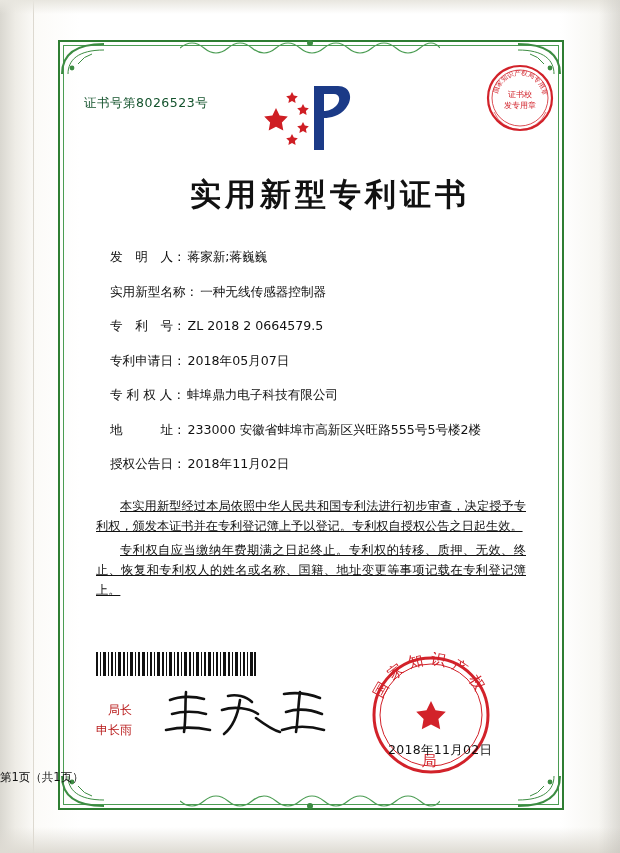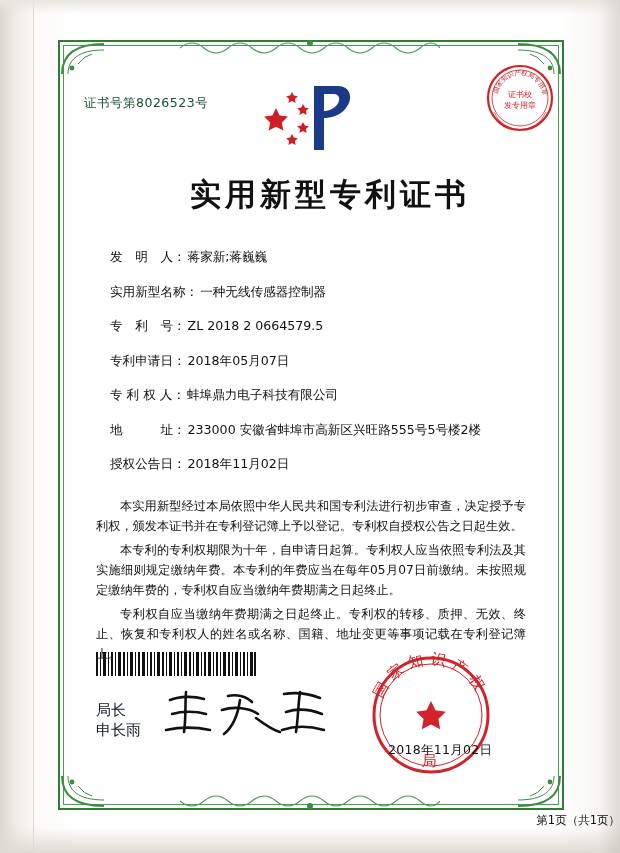--- a/index.html
+++ b/index.html
@@ -144,20 +144,21 @@
     left: 96px; top: 496px;
     width: 430px;
     font-size: 12.2px;
     line-height: 20px;
     color: #111;
     text-align: justify;
   }
   .body-text p {
     margin: 0 0 4px 0;
     text-indent: 24px;
+    text-decoration: underline;
   }
 
   
   .barcode {
     position: absolute;
     left: 96px; top: 652px;
     width: 160px; height: 24px;
   }
   .barcode-svg rect { fill: #111; }
 
@@ -165,45 +166,46 @@
   .seal-bottom {
     position: absolute;
     left: 368px; top: 652px;
     width: 126px; height: 126px;
   }
 
   
   .sig-label {
     position: absolute;
     left: 96px; top: 700px;
-    font-size: 15px;
+    font-size: 12px;
     line-height: 20px;
-    color: #0f172a;
+    color: #b91c1c;
+    text-align: right;
   }
   .sig-hand {
     position: absolute;
     left: 160px; top: 686px;
     width: 170px; height: 54px;
   }
 
   
   .seal-date {
     position: absolute;
     left: 388px; top: 742px;
     font-size: 12.5px;
     color: #111;
     letter-spacing: 0.3px;
   }
 
   
   .page-footer {
     position: absolute;
-    left: 0; top: 813px;
+    left: 0; top: 770px;
     width: 620px;
-    text-align: right;
+    text-align: left;
     font-size: 11.5px;
     color: #111;
   }
 
   
   .binding {
     position: absolute;
     left: 0; top: 0; width: 34px; height: 853px;
     background: linear-gradient(90deg, #d9d7d0 0%, #eeece6 45%, #fbfaf7 100%);
   }
@@ -346,21 +348,20 @@
     <div class="row-2col">
       <span class="col-a">
         <span class="field-label">授权公告日：</span>
         <span class="field-value">2018年11月02日</span>
       </span>
     </div>
   </div>
 
   <div class="body-text">
     <p>本实用新型经过本局依照中华人民共和国专利法进行初步审查，决定授予专利权，颁发本证书并在专利登记簿上予以登记。专利权自授权公告之日起生效。</p>
-    <p>本专利的专利权期限为十年，自申请日起算。专利权人应当依照专利法及其实施细则规定缴纳年费。本专利的年费应当在每年05月07日前缴纳。未按照规定缴纳年费的，专利权自应当缴纳年费期满之日起终止。</p>
     <p>专利权自应当缴纳年费期满之日起终止。专利权的转移、质押、无效、终止、恢复和专利权人的姓名或名称、国籍、地址变更等事项记载在专利登记簿上。</p>
   </div>
 
   <div class="barcode">
     <svg class="barcode-svg" width="160" height="24" viewBox="0 0 160 24">
       <rect x="0" y="0" width="2" height="24"></rect>
         <rect x="4" y="0" width="1" height="24"></rect>
       <rect x="7" y="0" width="3" height="24"></rect>
         <rect x="12" y="0" width="1" height="24"></rect>
       <rect x="15" y="0" width="2" height="24"></rect>

